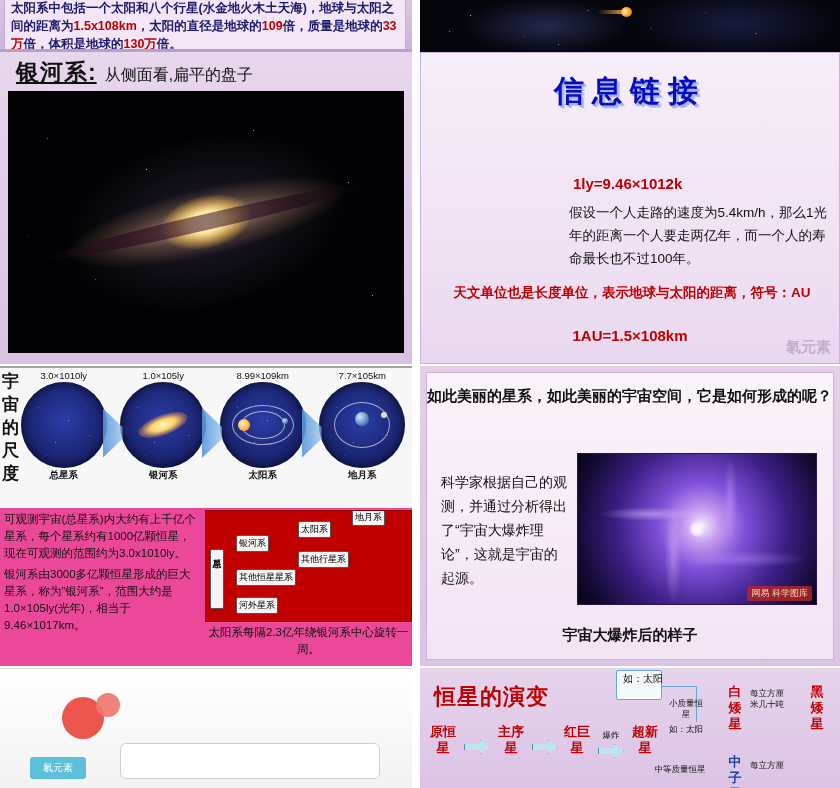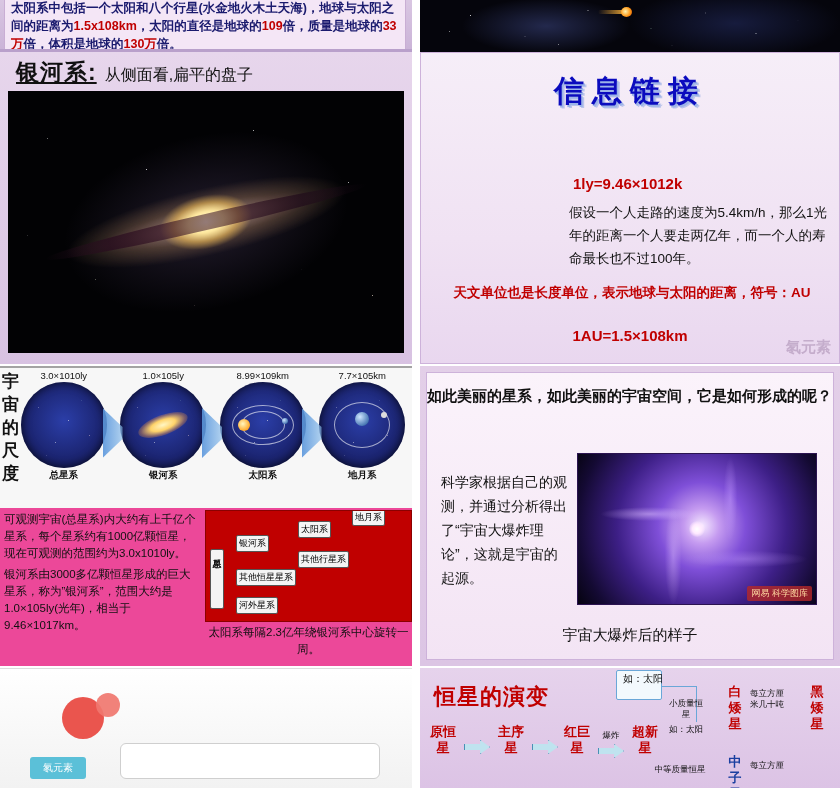--- a/index.html
+++ b/index.html
@@ -414,21 +414,21 @@
   }
   #slideG .imgwm {
     position: absolute; right: 4px; bottom: 3px;
     font-size: 9px; color: #ffd9a0;
     background: rgba(180,40,40,.8);
     padding: 1px 4px; border-radius: 2px;
   }
   #slideG .cap {
     position: absolute; left: 0; right: 0; bottom: 14px;
     text-align: center;
-    font-size: 15px; color: #111;
+    font-size: 15px; color: #111; font-weight: bold;
   }
 
   
   #slideH {
     left: 420px; top: 668px; width: 420px; height: 120px;
     background: linear-gradient(#e6d3ec, #dcc3e5);
     overflow: hidden;
   }
   #slideH .htitle {
     position: absolute; left: 14px; top: 14px;

